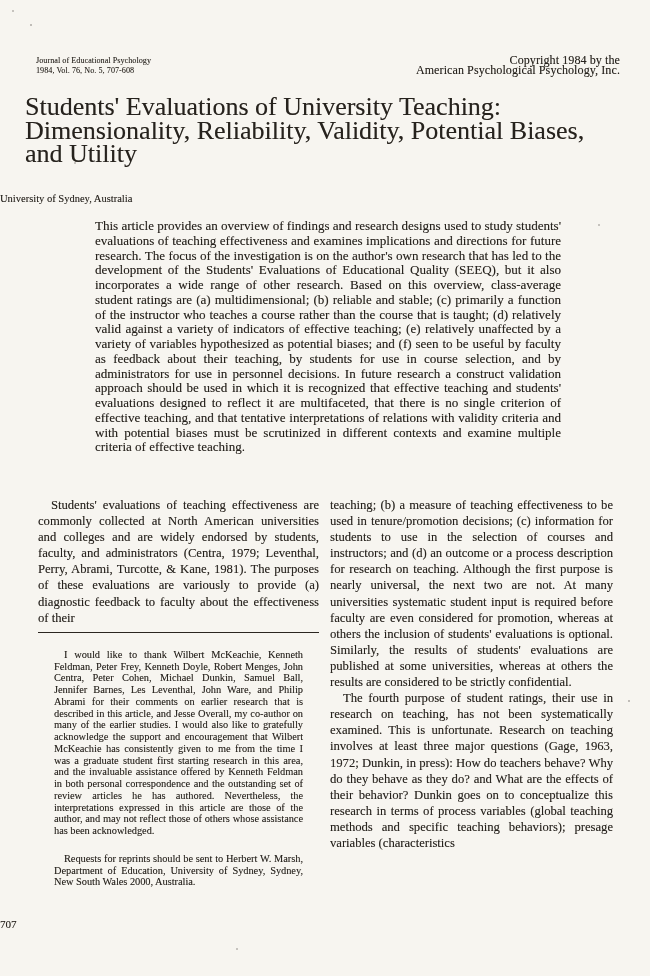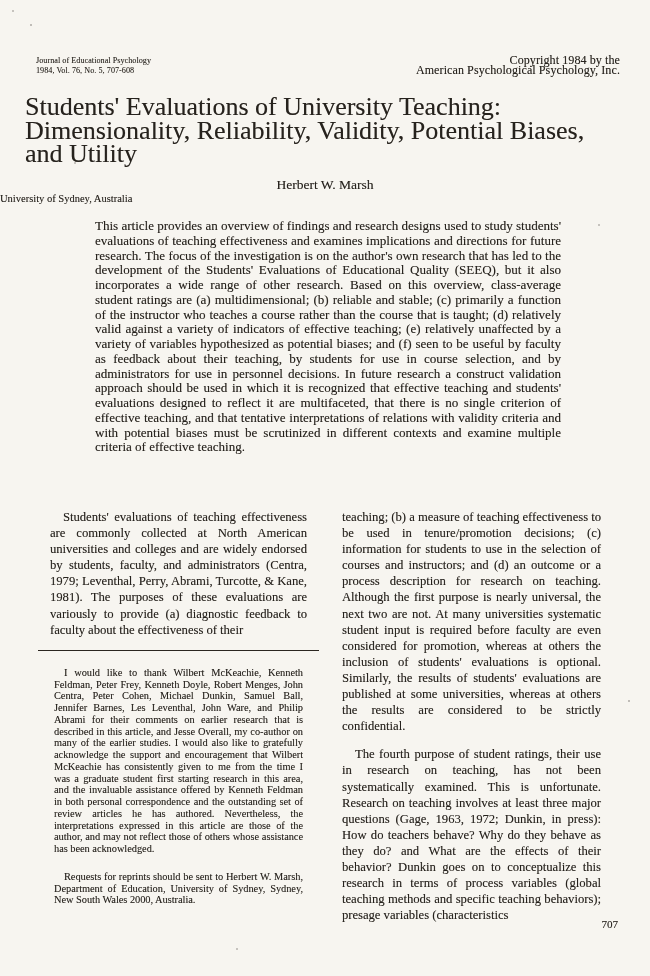--- a/index.html
+++ b/index.html
@@ -42,33 +42,33 @@
     position: absolute; left: 95px; top: 219px; width: 466px;
     font-size: 13px; line-height: 14.75px; text-align: justify;
   }
 
   .columns {
     position: absolute; left: 38px; top: 497px; width: 575px;
     display: flex; justify-content: space-between;
   }
   .col-left  { width: 281px; }
   .col-right { width: 283px; font-family: Liberation Serif, serif; }
-  .body-text { font-size: 12.6px; line-height: 16.1px; text-align: justify; margin: 12px; }
+  .body-text { font-size: 12.6px; line-height: 16.1px; text-align: justify; margin: 0; }
   .indent-first { text-indent: 13px; }
 
   .footnote-rule {
     margin: 6px 0 4px 0; border: none; border-top: 1.6px solid #2b2username;
     border-top: 1.6px solid #2b2620; width: 100%; height: 0;
   }
   .footnote { font-size: 10.3px; line-height: 11.75px; text-align: justify; }
   .footnote p { margin: 16px; text-indent: 10px; }
 
   .page-number {
     position: absolute; left: 0; top: 918px; width: 618px;
-    text-align: right; font-size: 11px;
+    text-align: left; font-size: 11px;
   }
 </style>
 </head>
 <body>
 
 <div class="page">
 
   <div class="speckle" style="left:12px; top:10px; width:2px; height:2px;"></div>
   <div class="speckle" style="left:30px; top:24px; width:1.5px; height:1.5px;"></div>
   <div class="speckle" style="left:74px; top:162px; width:2px; height:2px;"></div>
@@ -84,21 +84,20 @@
     <div>Copyright 1984 by the</div>
     <div>American Psychological Psychology, Inc.</div>
   </div>
 
   <div class="title-block">
     <div>Students' Evaluations of University Teaching:</div>
     <div>Dimensionality, Reliability, Validity, Potential Biases,</div>
     <div>and Utility</div>
   </div>
 
-  <div class="author-name">Herbert W. Marsh</div>
   <div class="author-affiliation">University of Sydney, Australia</div>
 
   <div class="abstract">This article provides an overview of findings and research designs used to study students' evaluations of teaching effectiveness and examines implications and directions for future research. The focus of the investigation is on the author's own research that has led to the development of the Students' Evaluations of Educational Quality (SEEQ), but it also incorporates a wide range of other research. Based on this overview, class-average student ratings are (a) multidimensional; (b) reliable and stable; (c) primarily a function of the instructor who teaches a course rather than the course that is taught; (d) relatively valid against a variety of indicators of effective teaching; (e) relatively unaffected by a variety of variables hypothesized as potential biases; and (f) seen to be useful by faculty as feedback about their teaching, by students for use in course selection, and by administrators for use in personnel decisions. In future research a construct validation approach should be used in which it is recognized that effective teaching and students' evaluations designed to reflect it are multifaceted, that there is no single criterion of effective teaching, and that tentative interpretations of relations with validity criteria and with potential biases must be scrutinized in different contexts and examine multiple criteria of effective teaching.</div>
 
   <div class="columns">
     <div class="col-left">
       <p class="body-text indent-first">Students' evaluations of teaching effectiveness are commonly collected at North American universities and colleges and are widely endorsed by students, faculty, and administrators (Centra, 1979; Leventhal, Perry, Abrami, Turcotte, &amp; Kane, 1981). The purposes of these evaluations are variously to provide (a) diagnostic feedback to faculty about the effectiveness of their</p>
       <hr class="footnote-rule">
       <div class="footnote">
         <p>I would like to thank Wilbert McKeachie, Kenneth Feldman, Peter Frey, Kenneth Doyle, Robert Menges, John Centra, Peter Cohen, Michael Dunkin, Samuel Ball, Jennifer Barnes, Les Leventhal, John Ware, and Philip Abrami for their comments on earlier research that is described in this article, and Jesse Overall, my co-author on many of the earlier studies. I would also like to gratefully acknowledge the support and encouragement that Wilbert McKeachie has consistently given to me from the time I was a graduate student first starting research in this area, and the invaluable assistance offered by Kenneth Feldman in both personal correspondence and the outstanding set of review articles he has authored. Nevertheless, the interpretations expressed in this article are those of the author, and may not reflect those of others whose assistance has been acknowledged.</p>

